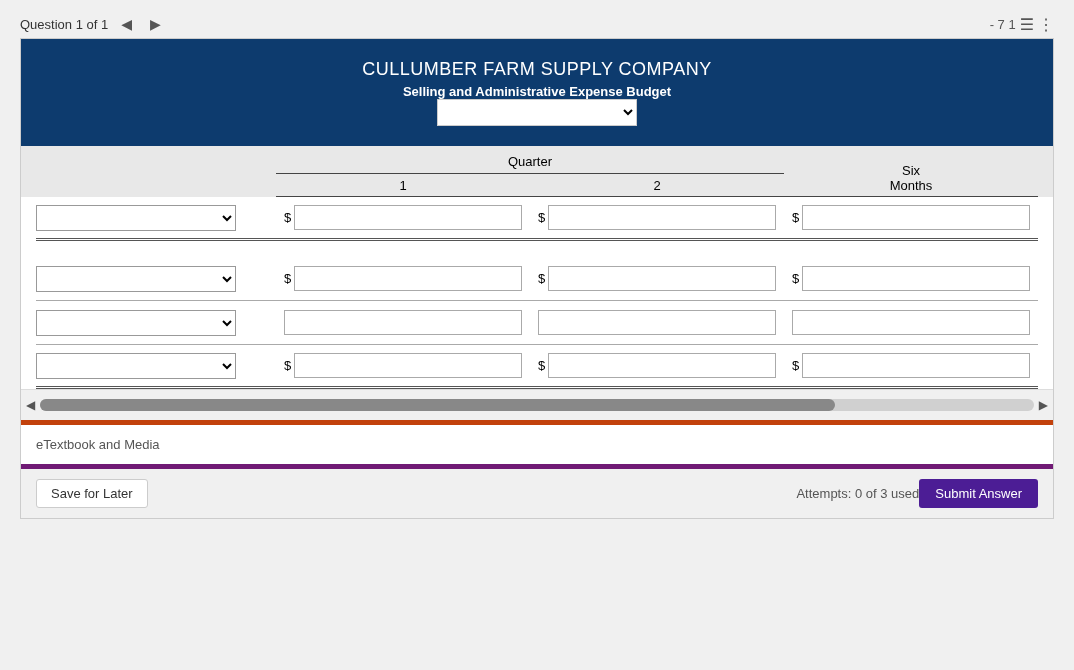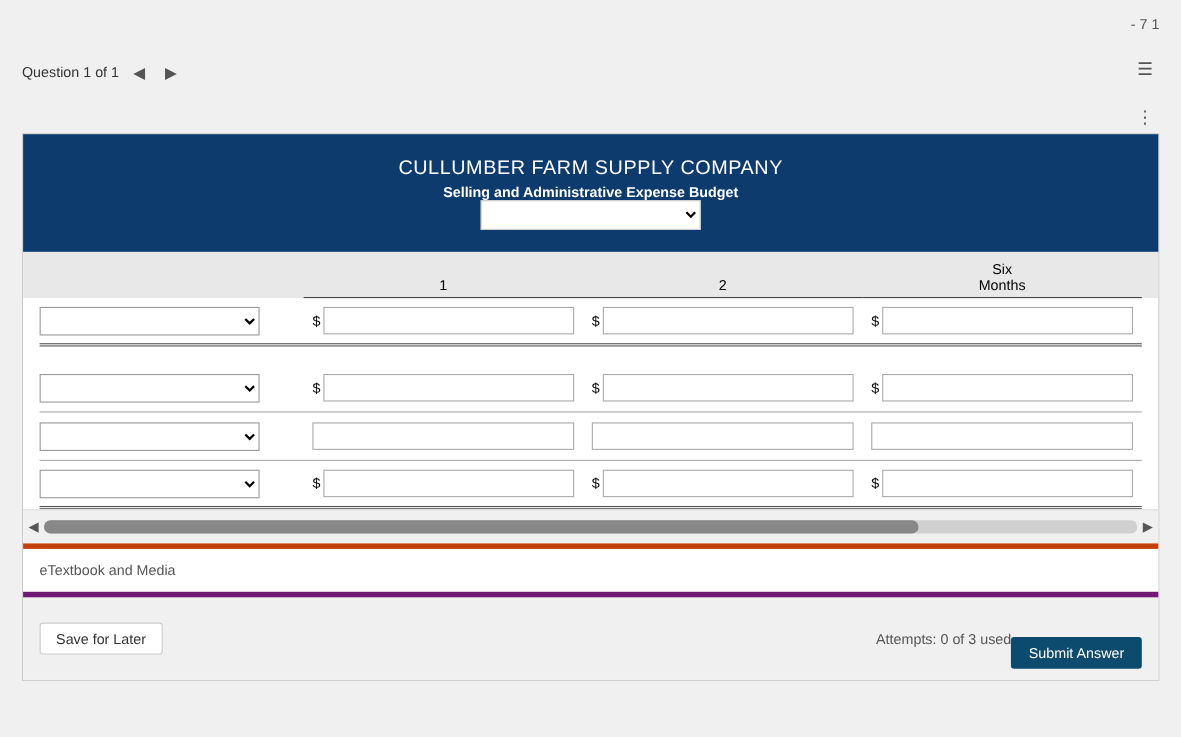--- a/index.html
+++ b/index.html
@@ -40,23 +40,22 @@
       border: none;
       cursor: pointer;
       font-size: 14px;
       color: #555;
       padding: 2px 5px;
     }
 
     .top-bar-right {
       display: flex;
       align-items: center;
-      gap: 24px;
-      color: #555;
-      flex-direction: column;
+      gap: 4px;
+      color: #555;
     }
 
     .icon-btn {
       background: none;
       border: none;
       cursor: pointer;
       font-size: 16px;
       color: #555;
     }
 
@@ -173,26 +172,25 @@
     }
 
     .attempts-text {
       font-size: 13px;
       color: #555;
     }
 
     .submit-btn {
       padding: 7px 16px;
       font-size: 13px;
-      background: #0c4a6e;
+      background: #4c1d95;
       color: white;
       border: none;
       border-radius: 3px;
       cursor: pointer;
-      margin-top: 26px;
     }
 
     
     .rows-area {
       padding: 0 15px;
     }
 
     .budget-row {
       display: grid;
       grid-template-columns: 240px 1fr 1fr 1fr;
@@ -255,20 +253,21 @@
         <option value=""></option>
         <option value="1">Option 1</option>
         <option value="2">Option 2</option>
       </select>
     </div>
 
     <div style="display:grid; grid-template-columns: 240px 1fr 1fr 1fr; background:#e8e8e8; padding: 8px 15px 0 15px; align-items:end;">
       <div></div>
 
       <div style="grid-column:2/4; display:flex; flex-direction:column; align-items:stretch;">
+        <div style="text-align:center; font-size:13px; padding-bottom:4px; border-bottom:1px solid #444; margin-bottom:4px;">Quarter</div>
         <div style="display:grid; grid-template-columns:1fr 1fr; text-align:center;">
           <div style="font-size:13px; border-bottom:1px solid #444; padding-bottom:3px;">1</div>
           <div style="font-size:13px; border-bottom:1px solid #444; padding-bottom:3px;">2</div>
         </div>
       </div>
       <div style="text-align:center; font-size:13px; border-bottom:1px solid #444; padding-bottom:3px; white-space:pre-line;">Six
 Months</div>
     </div>
 
     <div class="rows-area">

